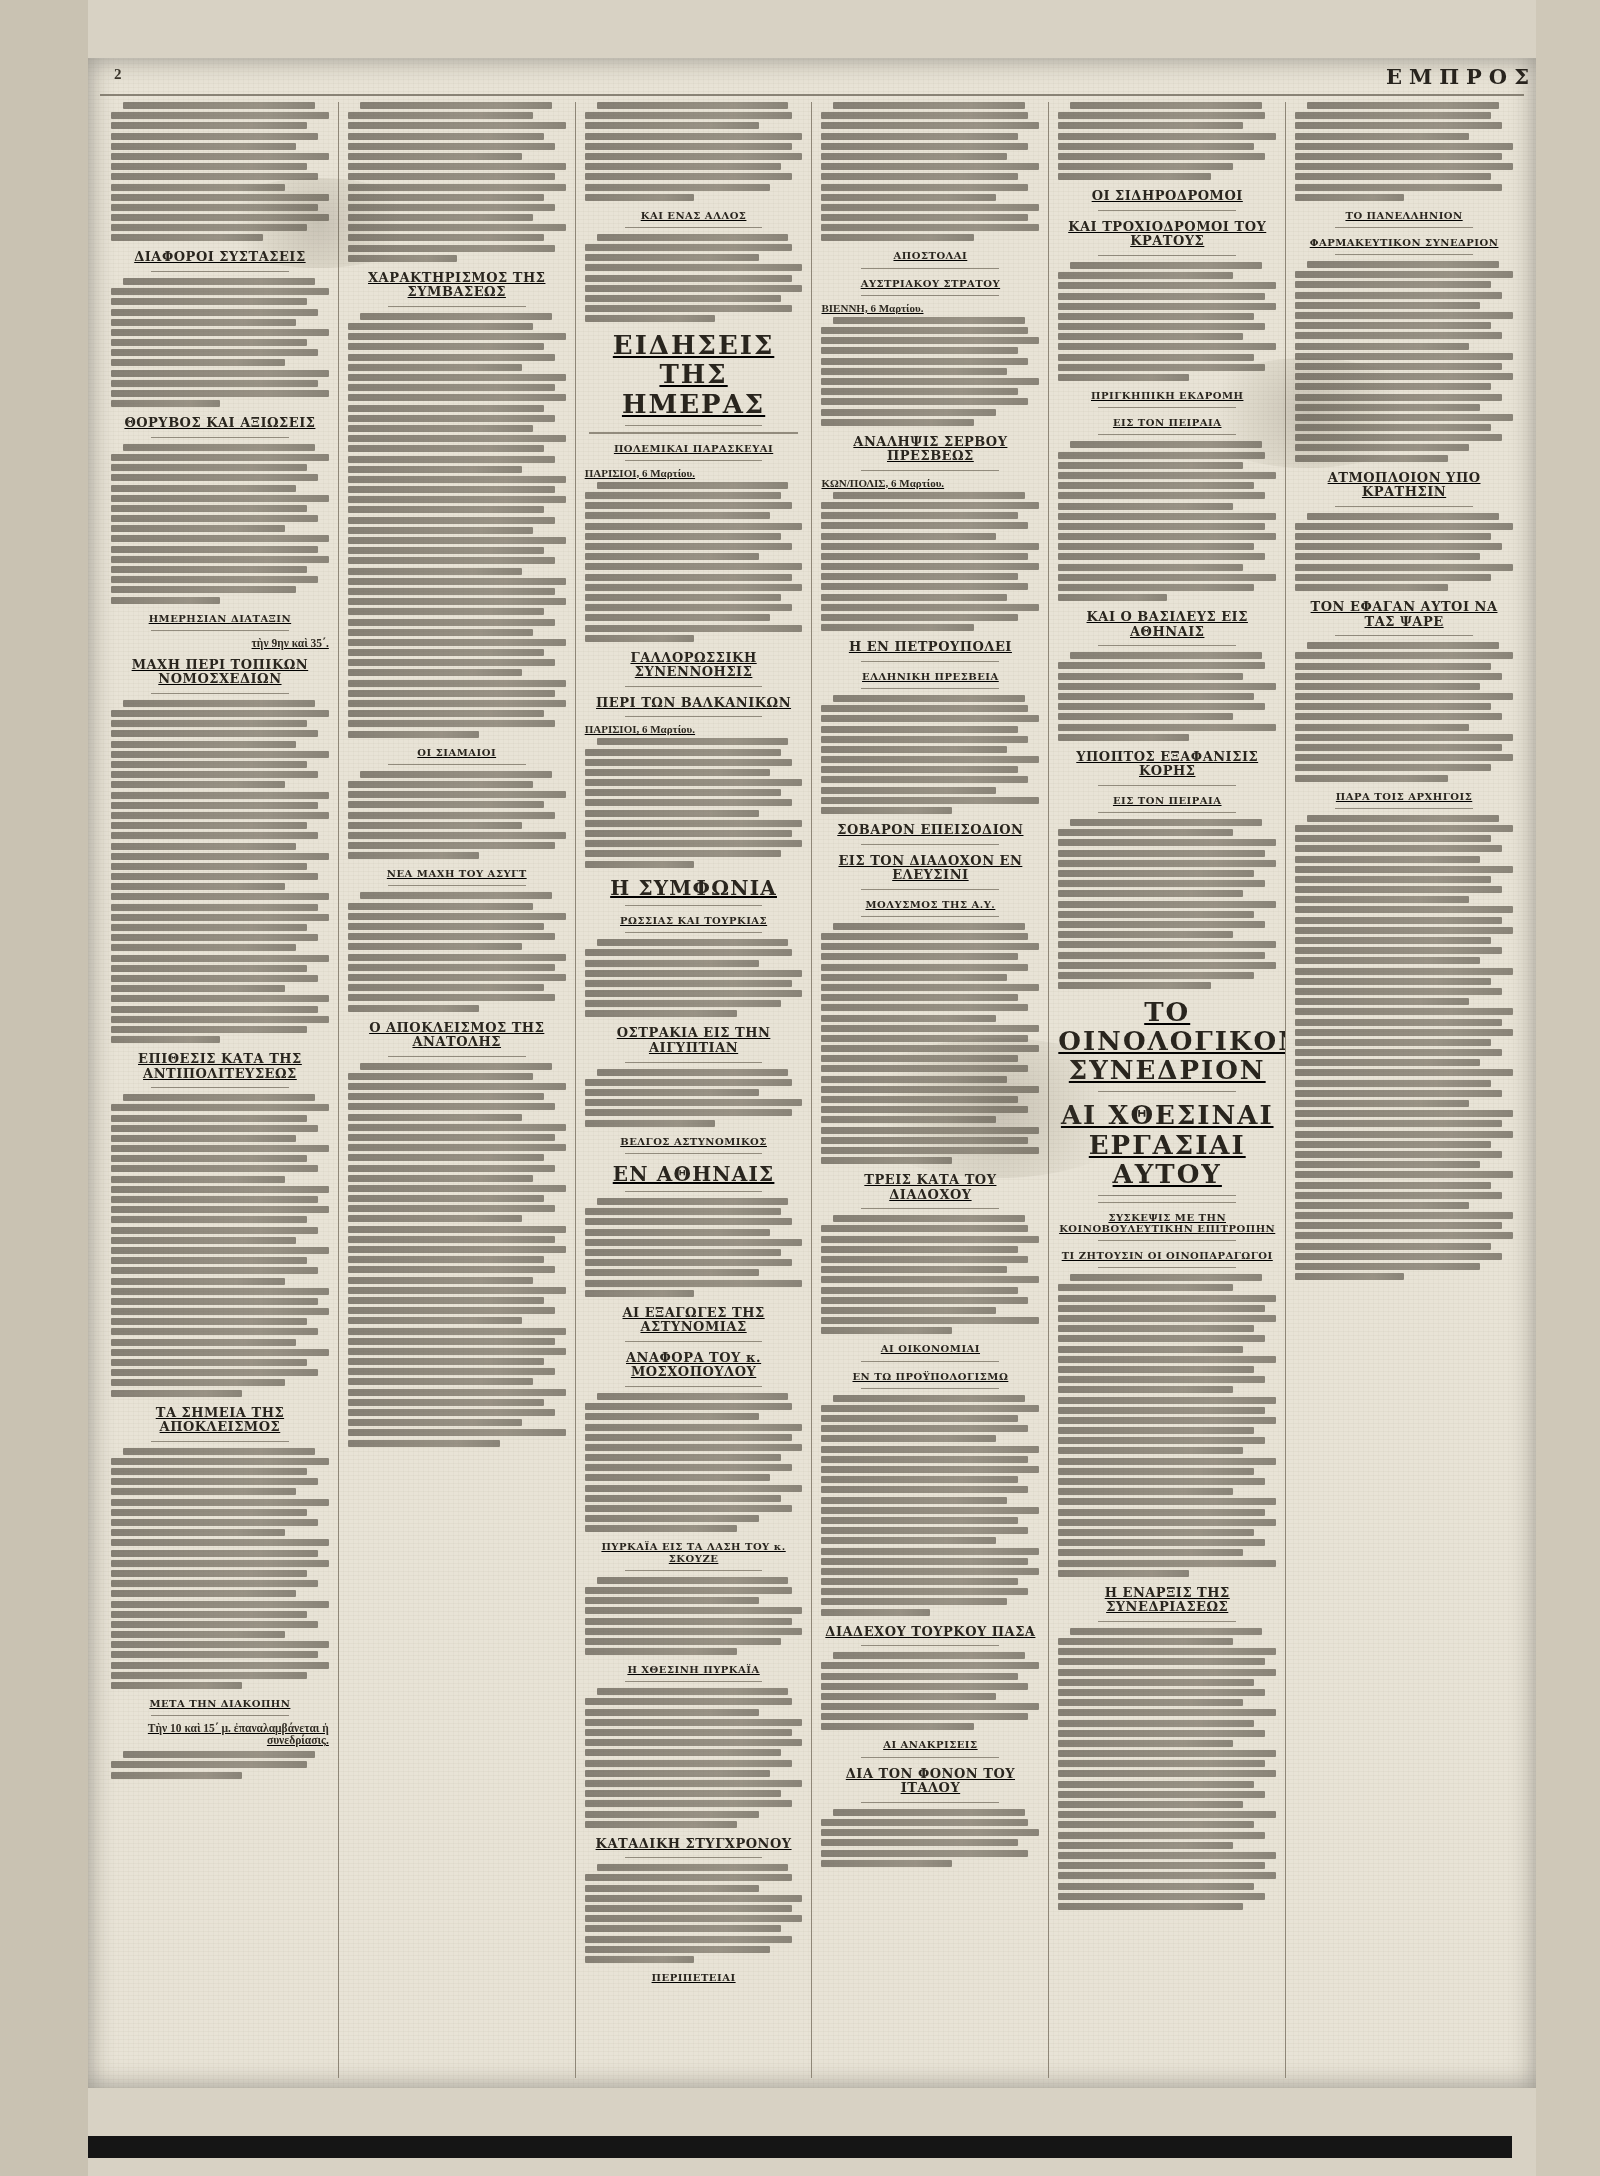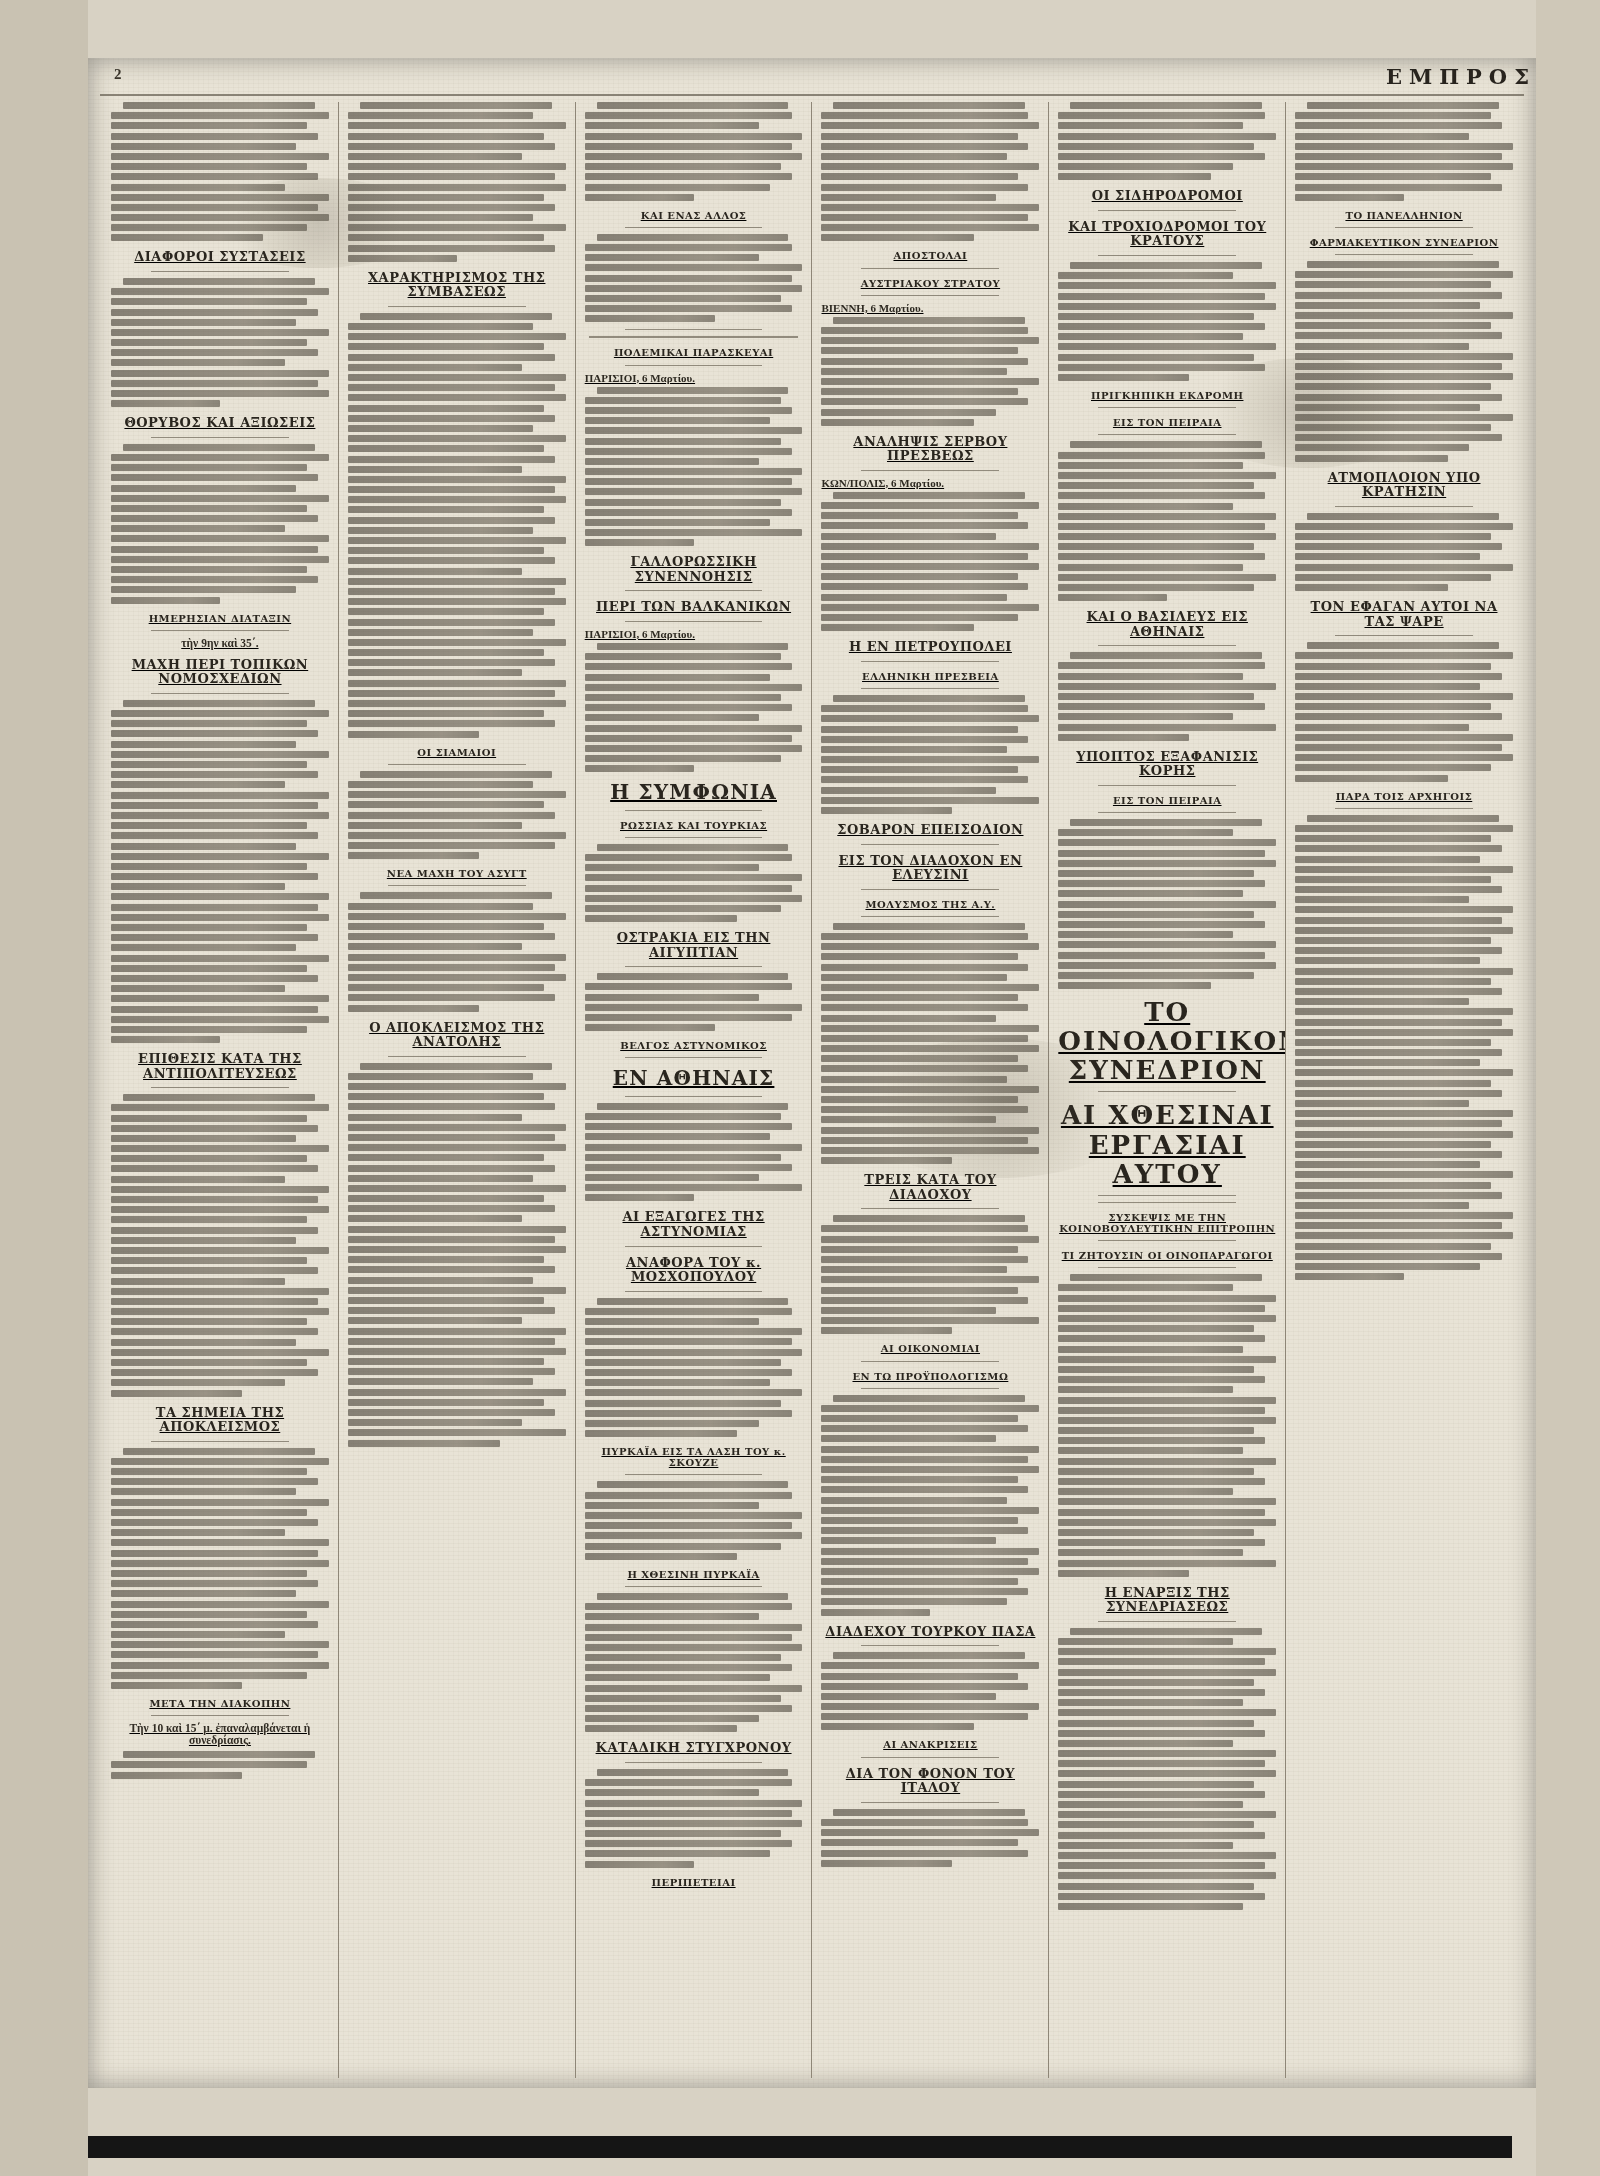--- a/index.html
+++ b/index.html
@@ -90,21 +90,21 @@
   }
   .hd.xl{font-size:26px;letter-spacing:2px;}
   .hd.lg{font-size:20px;letter-spacing:1.2px;}
   .hd.md{font-size:10px;}
   .hd.sm{font-size:13px;}
   .rule{height:1px;background:#6d6658;opacity:.7;margin:5px 14px 7px;}
   .rule.short{margin:4px 40px 6px;}
   .rule.thick{height:2px;margin:6px 4px 8px;}
 
   .sub{
-    text-align:center;font-size:11.5px;font-weight:bold;color:#332e26;margin:2px 0 5px;
+    text-align:right;font-size:11.5px;font-weight:bold;color:#332e26;margin:2px 0 5px;
   }
   .dateline{font-size:11px;font-weight:bold;color:#2f2b23;margin:6px 0 3px;}
   .bottom-bar{
     position:absolute;left:88px;right:88px;bottom:18px;height:22px;background:#151515;
   }
   .edge-left{position:absolute;left:0;top:0;bottom:0;width:88px;background:#c9c2b2;}
   .edge-right{position:absolute;right:0;top:0;bottom:0;width:64px;background:#cfc8b8;}
   .smudge{
     position:absolute;border-radius:50%;
     background:radial-gradient(circle, rgba(90,84,70,.22) 0%, rgba(90,84,70,0) 70%);
@@ -448,20 +448,21 @@
             <span class="ln s90 ind"></span>
             <span class="ln s95"></span>
             <span class="ln s80"></span>
             <span class="ln s100"></span>
             <span class="ln s95"></span>
             <span class="ln s100"></span>
             <span class="ln s90"></span>
             <span class="ln s95"></span>
             <span class="ln s60"></span>
           </div>
+          <div class="hd xl">ΕΙΔΗΣΕΙΣ ΤΗΣ ΗΜΕΡΑΣ</div>
           <div class="rule short"></div>
           <div class="rule thick"></div>
           <div class="hd md">ΠΟΛΕΜΙΚΑΙ ΠΑΡΑΣΚΕΥΑΙ</div>
           <div class="rule short"></div>
           <div class="dateline">ΠΑΡΙΣΙΟΙ, 6 Μαρτίου.</div>
           <div class="para">
             <span class="ln s100 ind"></span>
             <span class="ln s90"></span>
             <span class="ln s95"></span>
             <span class="ln s85"></span>

